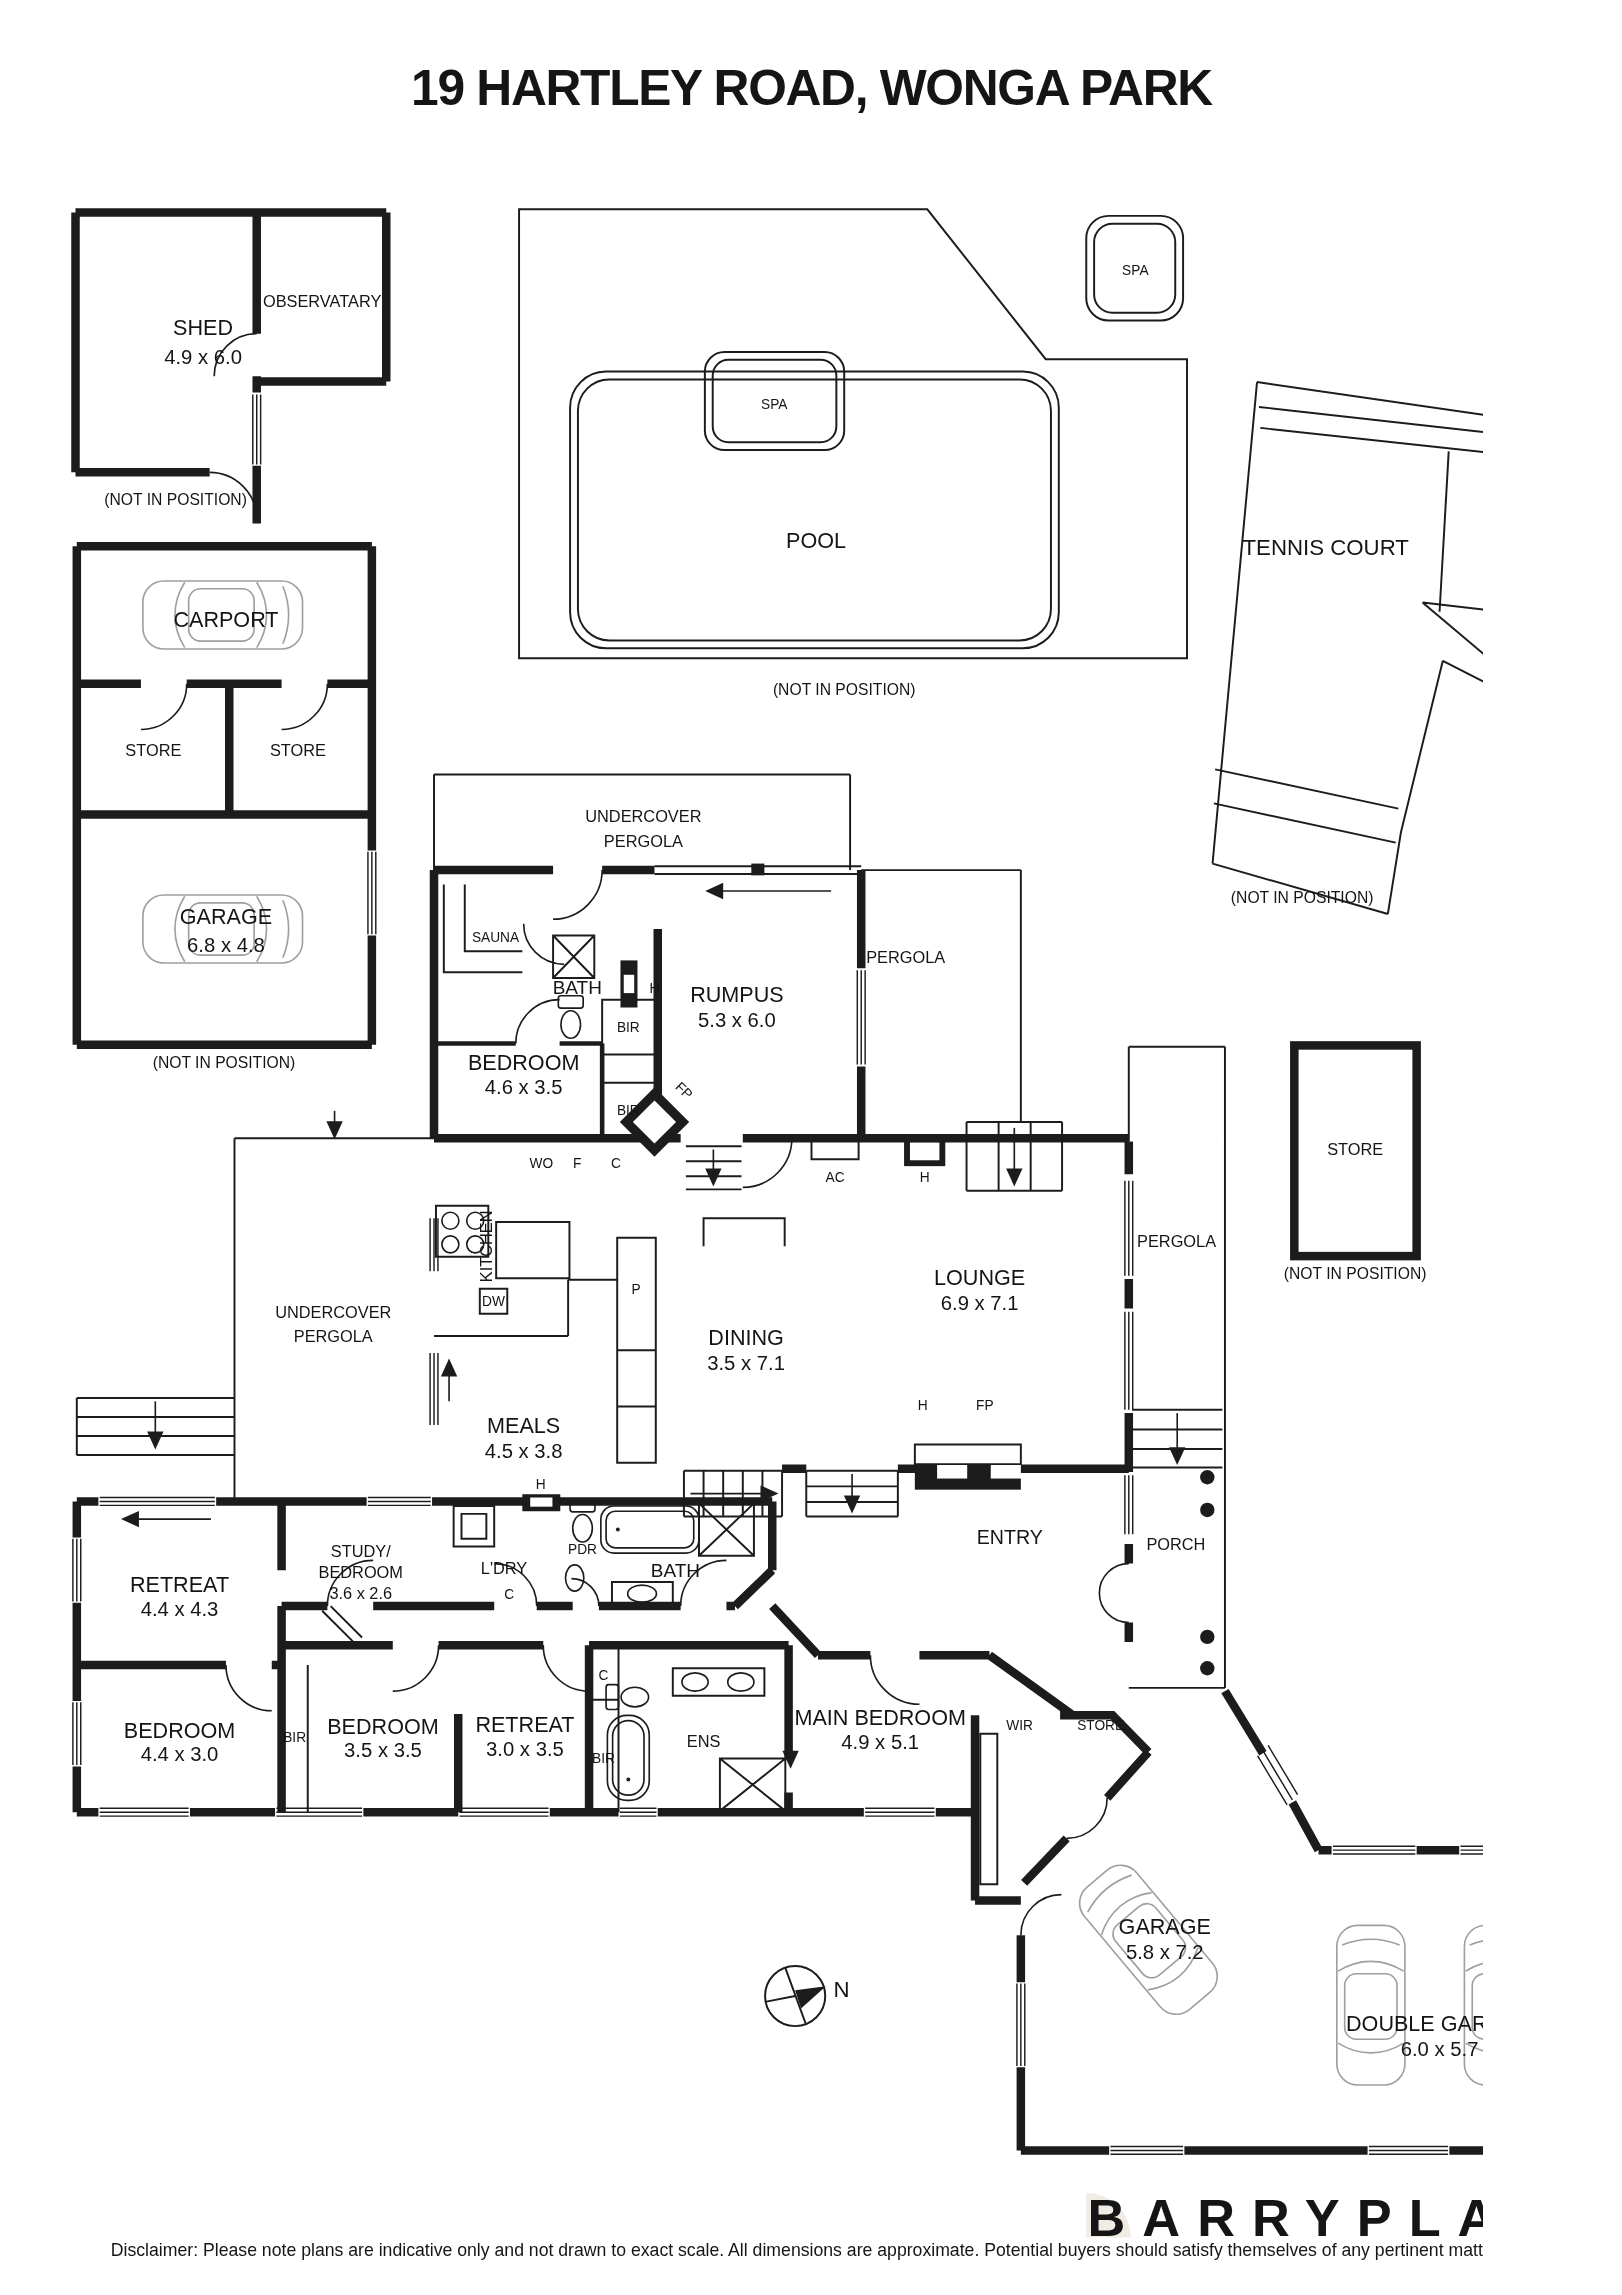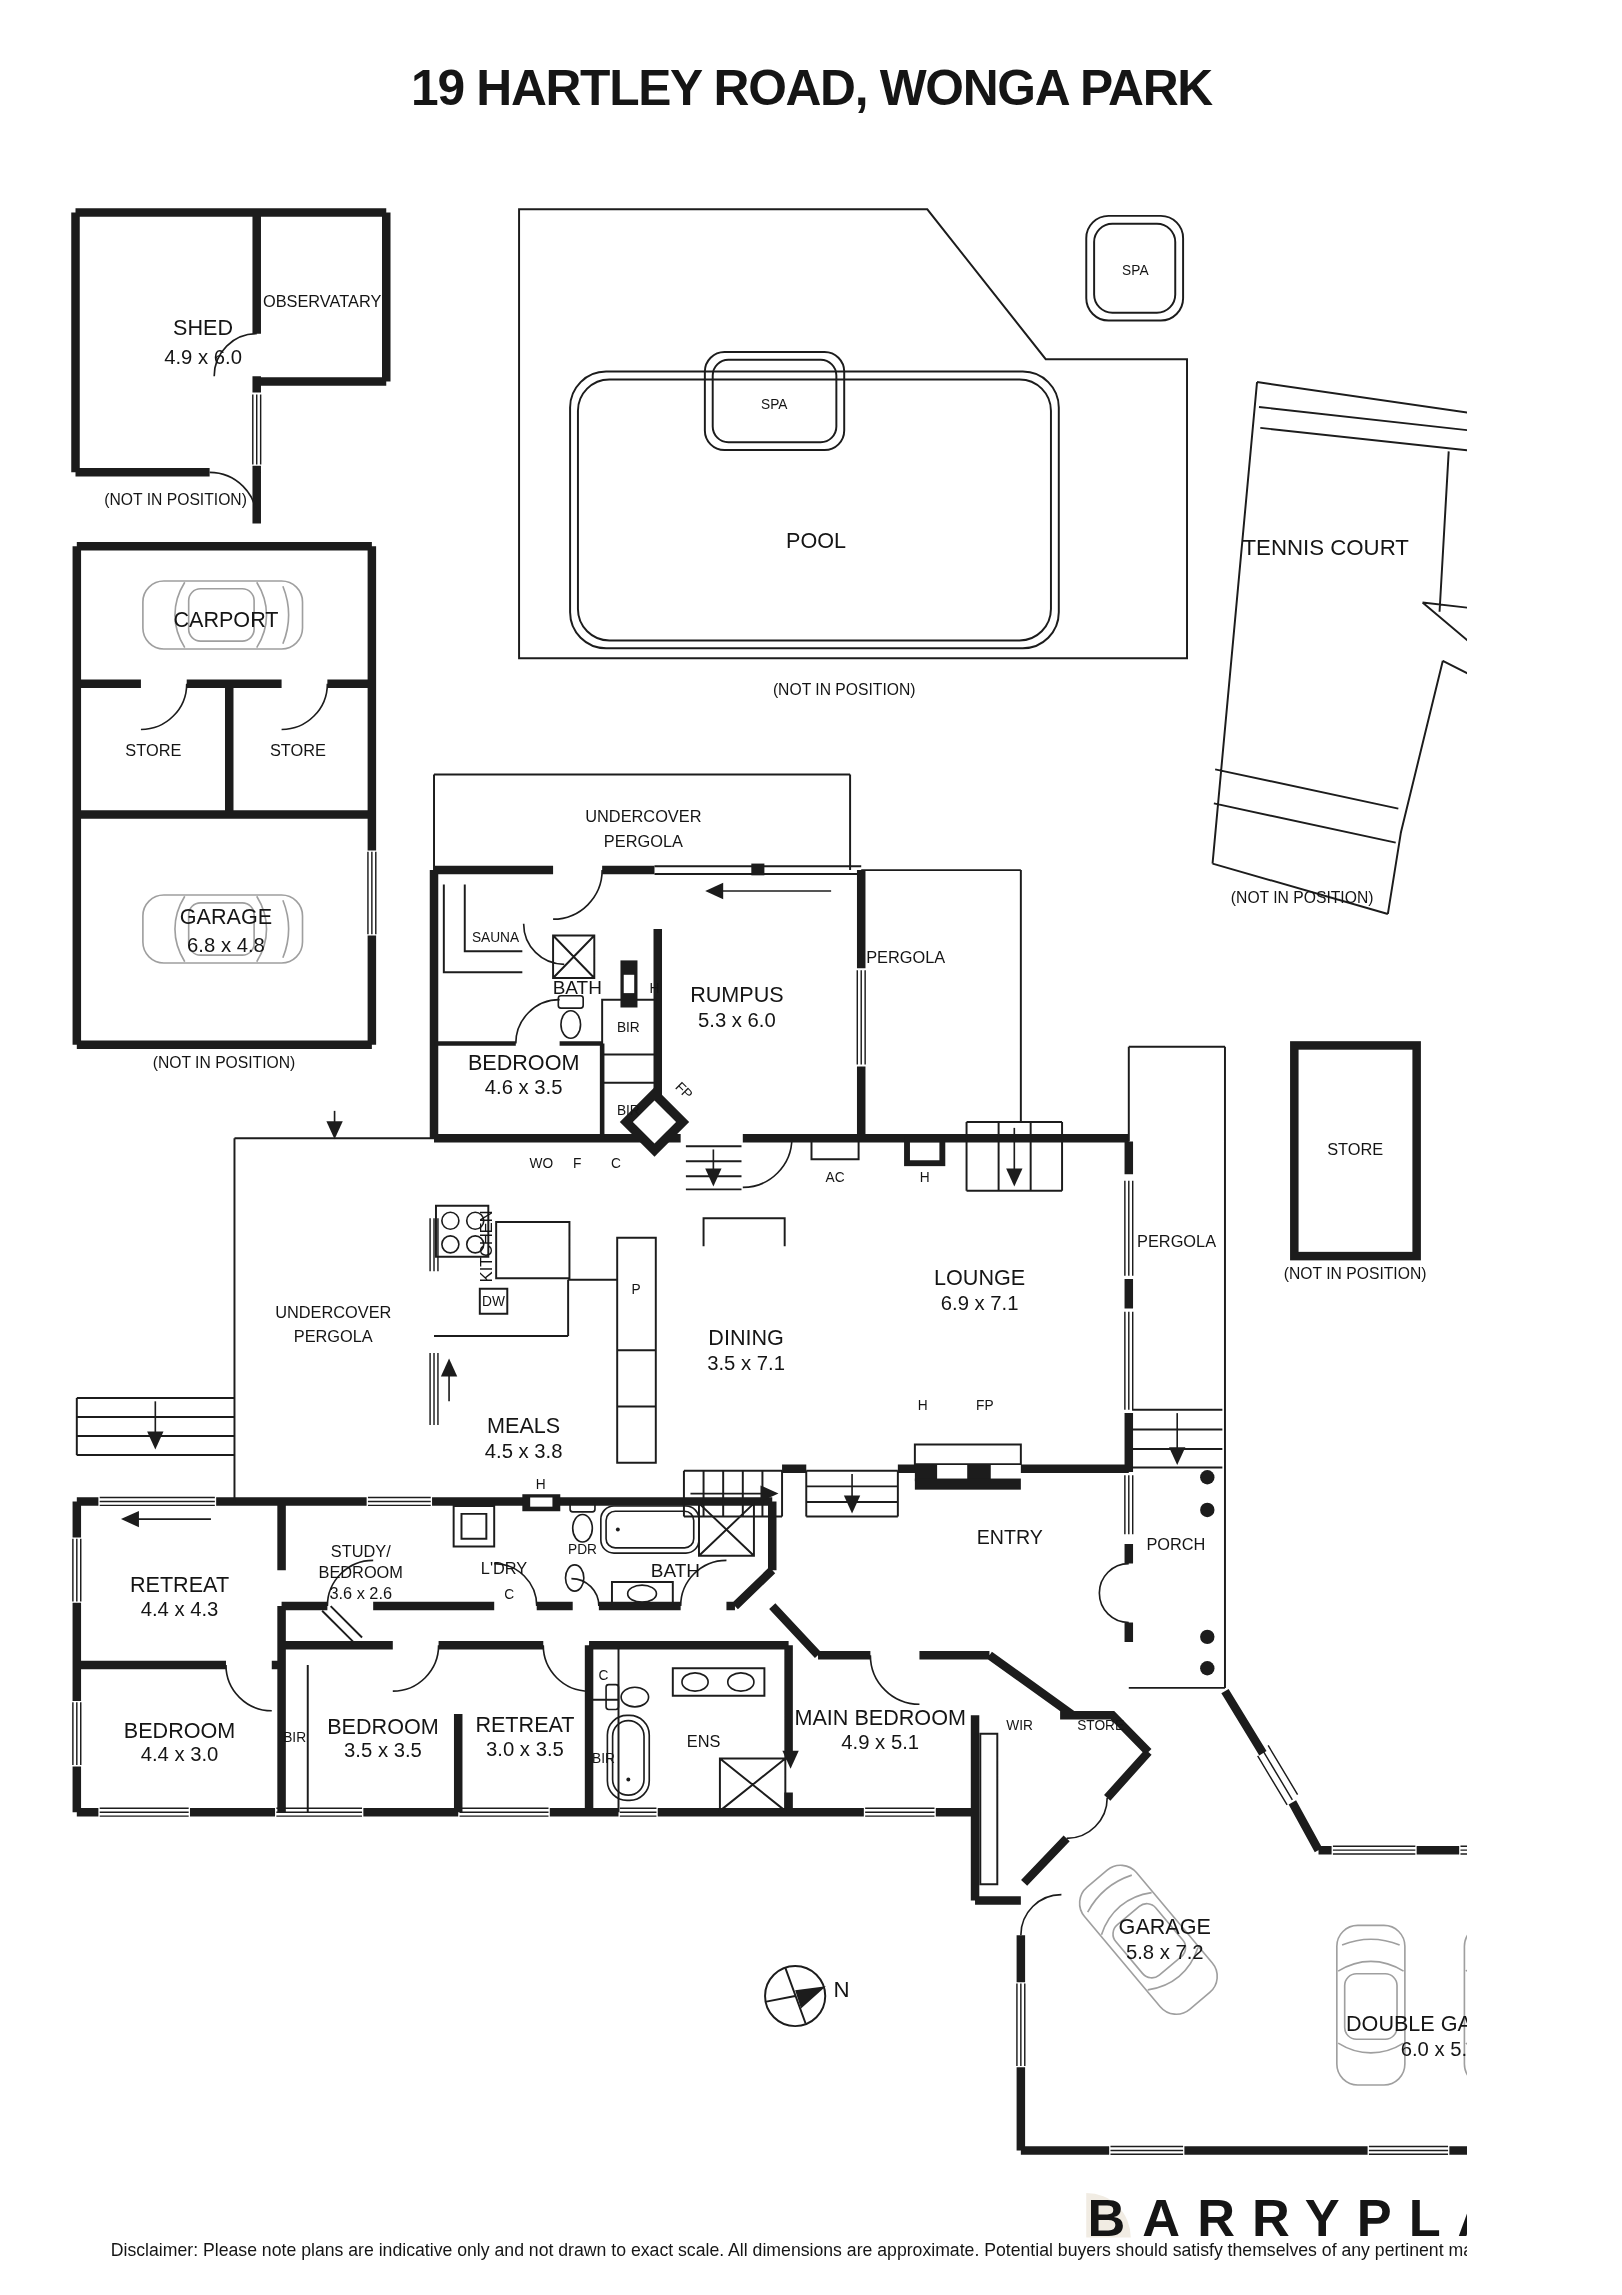--- a/index.html
+++ b/index.html
@@ -1,16 +1,16 @@
 <!DOCTYPE html>
 <html style="font-size:10.5px"><head>
 <meta charset="utf-8">
 <style>
   html,body{margin:0;padding:0;background:#ffffff;}
-  .plan{position:relative;width:1467px;height:2295px;background:#fff;overflow:hidden;}
+  .plan{position:relative;width:1467px;height:2295px;background:#fff;overflow:hidden;padding-left:16px;}
   svg{position:absolute;left:0;top:0;}
   text{font-family:"Liberation Sans",sans-serif;fill:#151515;text-anchor:middle;}
   .title{font-size:76px;font-weight:bold;letter-spacing:-2px;}
   .rm{font-size:33px;}   
   .dim{font-size:31px;}  
   .sm{font-size:25px;}   
   .xs{font-size:21px;}   
   .nip{font-size:24px;}  
   .disc{font-size:27px;}
   .brand{font-size:80px;letter-spacing:26px;font-weight:bold;}

